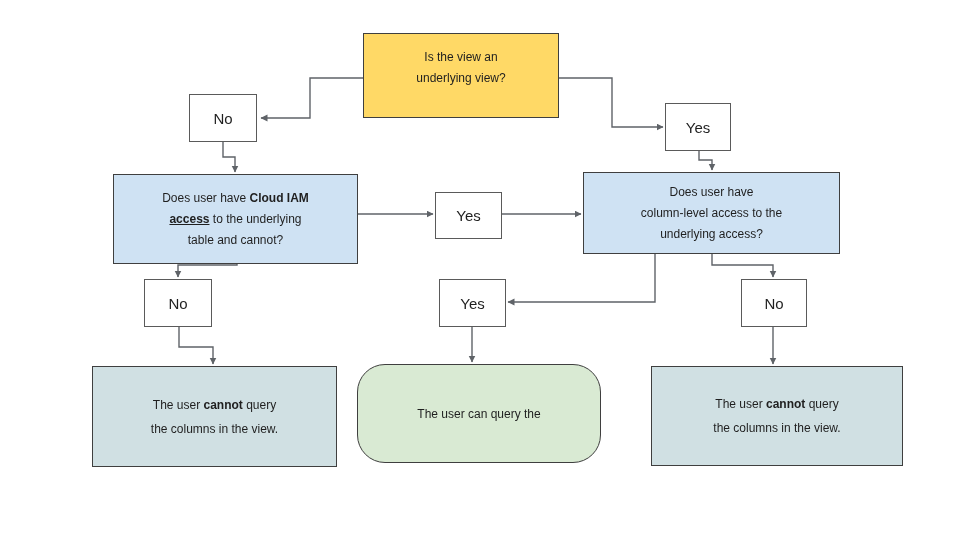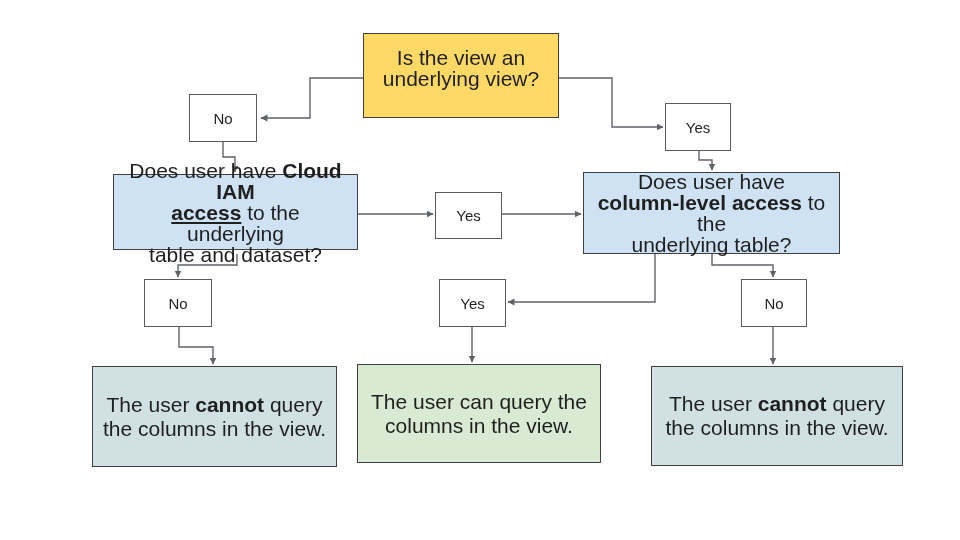--- a/index.html
+++ b/index.html
@@ -29,38 +29,38 @@
   }
   .arrowhead-shape { fill: var(--connector, #5f6368); }
   .node {
     position: absolute;
     box-sizing: border-box;
     display: flex;
     align-items: center;
     justify-content: center;
     text-align: center;
     line-height: 21px;
-    font-size: 21px;
+    font-size: 12px;
   }
   .node.big { border: 1.2px solid var(--box-border, #3f3f3f); }
   .node.small {
     border: 1.2px solid var(--small-box-border, #5a5a5a);
     background: #ffffff;
     font-size: 15px;
   }
   .node.decision { background: var(--decision-fill, #FFD966); padding-bottom: 16px; }
   .node.question { background: var(--question-fill, #CFE2F3); padding: 4px 6px; }
   .node.result-neg { background: var(--result-negative-fill, #D0E0E3); line-height: 24px; padding: 4px 8px; }
-  .node.result-pos { background: var(--result-positive-fill, #D9EAD3); line-height: 24px; padding: 4px 8px; }
+  .node.result-pos { background: var(--result-positive-fill, #D9EAD3); line-height: 24px; padding: 4px 8px; border-radius: 28px; }
 
   
   #q-authorized   { left: 363px; top: 33px;  width: 196px; height: 85px; }
   #no-top         { left: 189px; top: 94px;  width: 68px;  height: 48px; }
   #yes-top        { left: 665px; top: 103px; width: 66px;  height: 48px; }
-  #q-cloud-iam    { left: 113px; top: 174px; width: 245px; height: 76px; }
+  #q-cloud-iam    { left: 113px; top: 174px; width: 245px; height: 90px; }
   #yes-mid        { left: 435px; top: 192px; width: 67px;  height: 47px; }
   #q-column-level { left: 583px; top: 172px; width: 257px; height: 82px; }
   #no-left        { left: 144px; top: 279px; width: 68px;  height: 48px; }
   #yes-bottom     { left: 439px; top: 279px; width: 67px;  height: 48px; }
   #no-right       { left: 741px; top: 279px; width: 66px;  height: 48px; }
   #result-left    { left: 92px;  top: 366px; width: 245px; height: 101px; }
   #result-center  { left: 357px; top: 364px; width: 244px; height: 99px; }
   #result-right   { left: 651px; top: 366px; width: 252px; height: 100px; }
 </style>
 </head>
@@ -94,48 +94,48 @@
 
   <div id="no-top" class="node small">
     <span>No</span>
   </div>
 
   <div id="yes-top" class="node small">
     <span>Yes</span>
   </div>
 
   <div id="q-cloud-iam" class="node big question">
-    <span><span>Does user have </span><span style="font-weight: 700;">Cloud IAM</span><br><span style="font-weight: 700; text-decoration: underline;">access</span><span> to the underlying</span><br><span>table and dataset?</span></span>
+    <span><span>Does user have </span><span style="font-weight: 700;">Cloud IAM</span><br><span style="font-weight: 700; text-decoration: underline;">access</span><span> to the underlying</span><br><span>table and cannot?</span></span>
   </div>
 
   <div id="yes-mid" class="node small">
     <span>Yes</span>
   </div>
 
   <div id="q-column-level" class="node big question">
-    <span><span>Does user have</span><br><span style="font-weight: 700; margin-top: 16px;">column-level access</span><span> to the</span><br><span>underlying table?</span></span>
+    <span><span>Does user have</span><br><span style="font-weight: 400; margin-top: 16px;">column-level access</span><span> to the</span><br><span>underlying access?</span></span>
   </div>
 
   <div id="no-left" class="node small">
     <span>No</span>
   </div>
 
   <div id="yes-bottom" class="node small">
     <span>Yes</span>
   </div>
 
   <div id="no-right" class="node small">
     <span>No</span>
   </div>
 
   <div id="result-left" class="node big result-neg">
     <span><span>The user </span><span style="font-weight: 700;">cannot</span><span> query</span><br><span>the columns in the view.</span></span>
   </div>
 
   <div id="result-center" class="node big result-pos">
-    <span><span>The user can query the</span><br><span>columns in the view.</span></span>
+    <span><span>The user can query the</span><br></span>
   </div>
 
   <div id="result-right" class="node big result-neg">
     <span><span>The user </span><span style="font-weight: 700;">cannot</span><span> query</span><br><span>the columns in the view.</span></span>
   </div>
 
 </div>
 
 </body></html>

